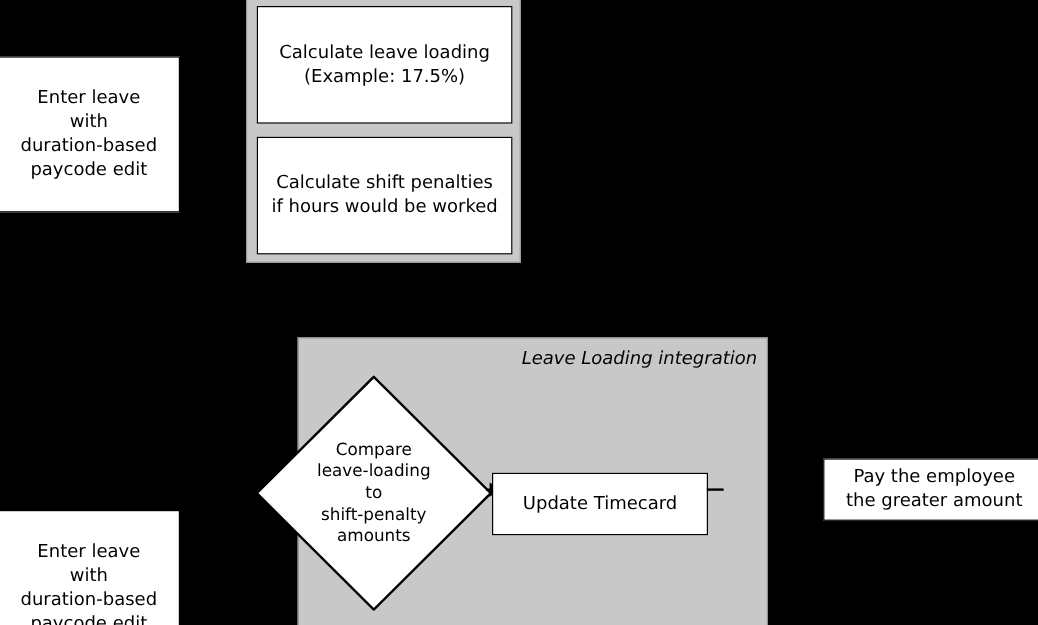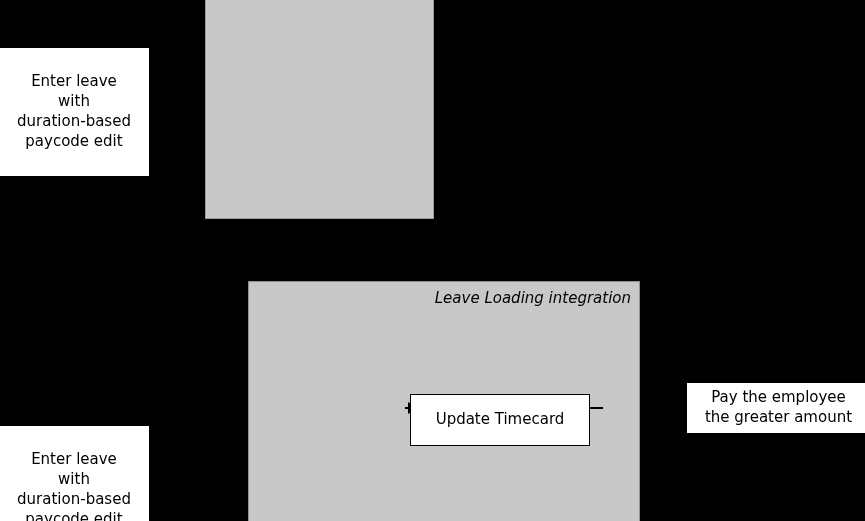--- a/index.html
+++ b/index.html
@@ -182,31 +182,45 @@
 with
 duration-based
 paycode edit</div>
 
   <div class="node" id="enter-leave-bottom">Enter leave
 with
 duration-based
 paycode edit</div>
 
   <div id="calc-group">
+    <div class="node" id="calc-leave-loading">Calculate leave loading
+(Example: 17.5%)</div>
+    <div class="node" id="calc-shift-penalties">Calculate shift penalties
+if hours would be worked</div>
   </div>
 
   <svg class="conn" id="arrow-into-decision" viewBox="0 0 22 38" width="22" height="38">
     <line x1="11" y1="0" x2="11" y2="24" stroke="#000000" stroke-width="2"></line>
     <polygon points="11,36 4,20 18,20" fill="#000000"></polygon>
   </svg>
 
   <div id="integration-group">
     <div id="integration-label">Leave Loading integration</div>
   </div>
 
+  <div id="decision-wrap">
+    <svg viewBox="0 0 197 196" width="197" height="196">
+      <polygon points="98.5,1 196,98 98.5,195 1,98" fill="#ffffff" stroke="#000000" stroke-width="2"></polygon>
+    </svg>
+    <div id="decision-label">Compare
+leave-loading
+to
+shift-penalty
+amounts</div>
+  </div>
 
   <svg class="conn" id="arrow-decision-to-timecard" viewBox="0 0 14 20" width="14" height="20">
     <line x1="0" y1="10" x2="6" y2="10" stroke="#000000" stroke-width="2"></line>
     <polygon points="13,10 3,4 3,16" fill="#000000"></polygon>
   </svg>
 
   <div class="node" id="update-timecard">Update Timecard</div>
 
   <div class="conn" id="line-timecard-right"></div>
 

